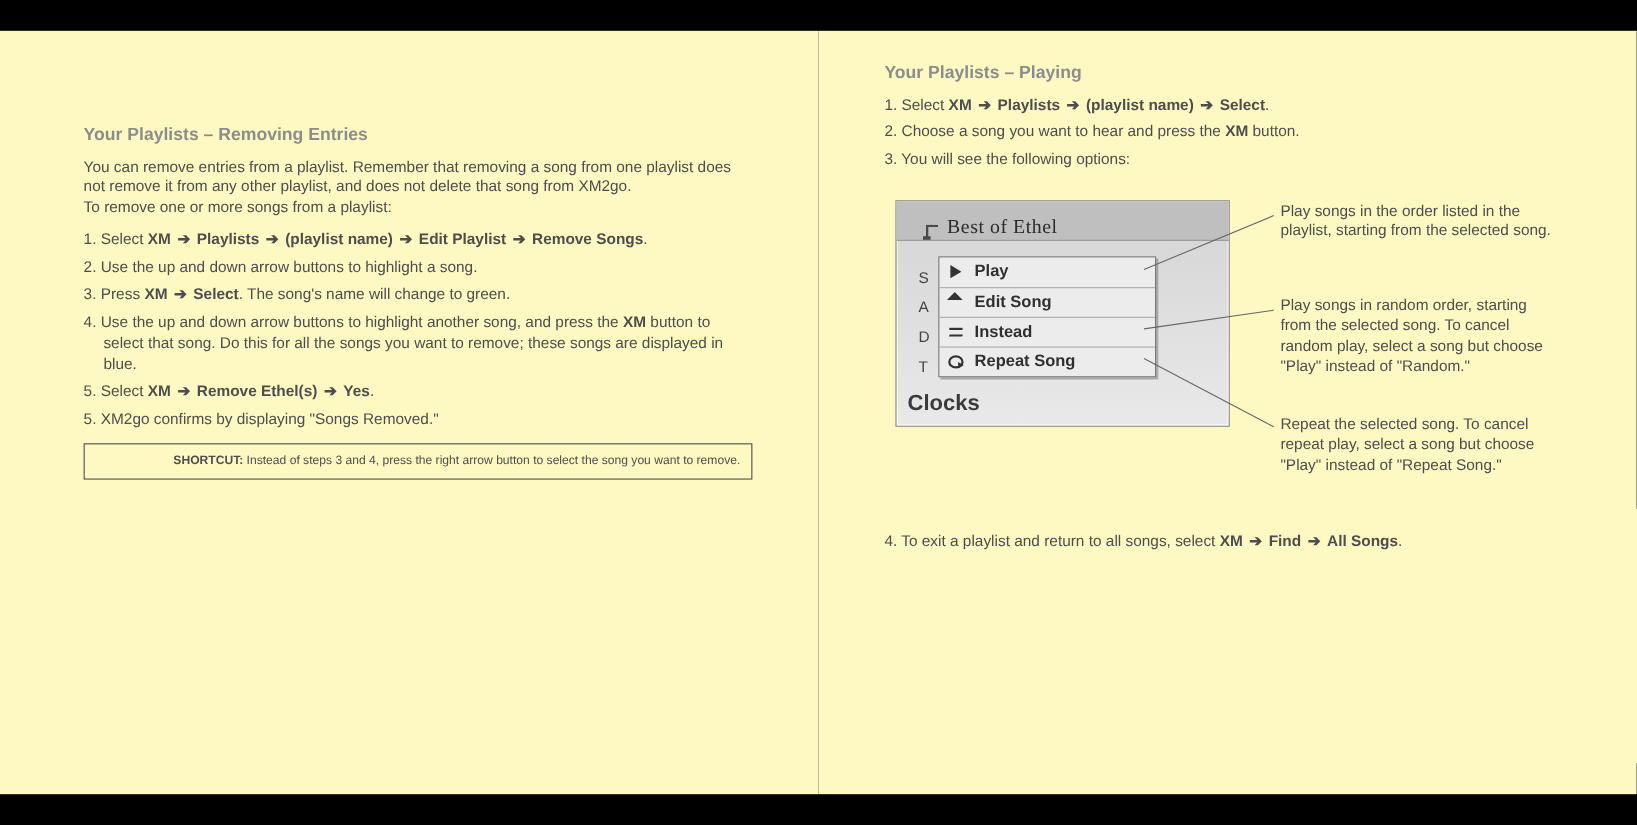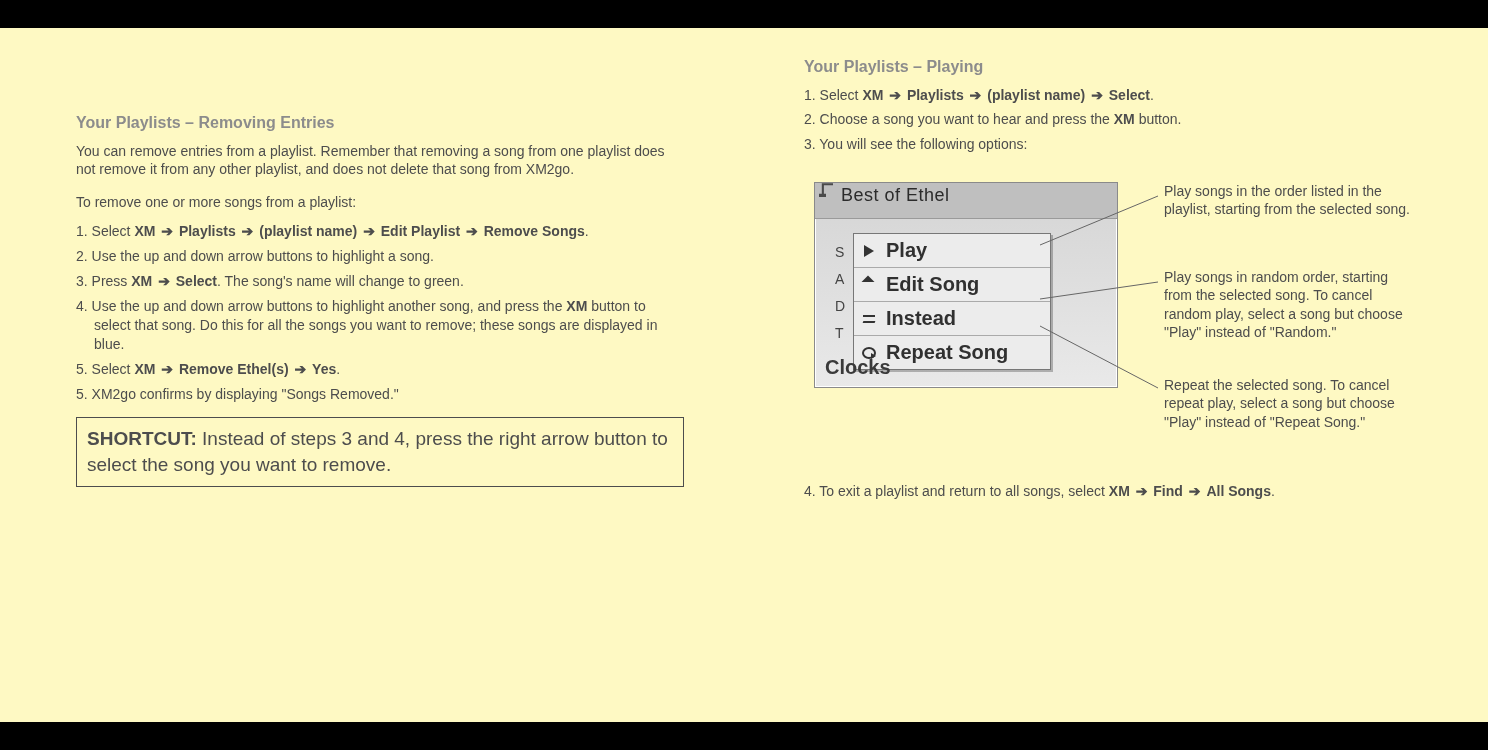--- a/index.html
+++ b/index.html
@@ -60,31 +60,32 @@
   }
   .page-num-left { left: 32px; }
   .page-num-right { right: 32px; }
   .page-body { padding-top: 84px; }
   h3.section {
     color: #8c8c8c;
     font-size: 16px;
     font-weight: bold;
     margin-bottom: 8px;
   }
-  p.intro { margin-bottom: 14px; }
+  p.intro { }
   p.lead { margin-bottom: 10px; }
   ol.steps { list-style: none; margin-bottom: 14px; }
   ol.steps > li { margin-bottom: 6px; padding-left: 18px; text-indent: -18px; }
   .b { font-weight: bold; }
   .arrow { font-weight: bold; padding: 0 2px; }
   .shortcut-box {
     border: 1px solid #4d4d4d;
     padding: 8px 10px;
-    font-size: 19px;
+    font-size: 11px;
     line-height: 1.35;
+    text-align: right;
   }
   .shortcut-box .lbl { font-weight: bold; }
   
   .diagram-wrap {
     position: relative;
     margin: 28px 0 40px 0;
     height: 260px;
   }
   .device-screen {
     position: absolute;
@@ -94,24 +95,24 @@
     height: 206px;
     background: linear-gradient(180deg, #d4d4d4, #e9e9e9);
     border: 1px solid #8a8a8a;
     box-shadow: inset 0 0 0 1px #fff;
   }
   .ds-title {
     background: #bfbfbf;
     border-bottom: 1px solid #9a9a9a;
     height: 36px;
     display: flex;
-    align-items: flex-start;
-    padding-left: 4px;
+    align-items: flex-end;
+    padding-left: 24px;
     gap: 8px;
-    font-family: Liberation Sans, sans-serif;
+    font-family: Liberation Serif, serif;
     font-size: 18px;
     letter-spacing: 0.5px;
     color: #2b2b2b;
   }
   .music-icon {
     width: 14px; height: 14px;
     background: #4a4a4a;
     clip-path: polygon(20% 0, 100% 0, 100% 15%, 35% 15%, 35% 75%, 50% 75%, 50% 100%, 0 100%, 0 75%, 20% 75%);
   }
   .menu-stack {
@@ -123,21 +124,21 @@
     border: 1px solid #777;
     box-shadow: 2px 2px 0 rgba(0,0,0,0.25);
   }
   .menu-row {
     display: flex;
     align-items: center;
     gap: 10px;
     padding: 3px 8px;
     border-bottom: 1px solid #aaa;
     font-family: Arial, sans-serif;
-    font-size: 20px;
+    font-size: 15px;
     color: #303030;
     font-weight: bold;
   }
   .menu-row:last-child { border-bottom: none; text-align: right; }
   .menu-icon { width: 14px; height: 14px; position: relative; flex: 0 0 14px; }
   .mi-play::before {
     content: ""; position: absolute; left: 2px; top: 1px;
     border-left: 10px solid #333; border-top: 6px solid transparent; border-bottom: 6px solid transparent;
   }
   .mi-edit::before {

